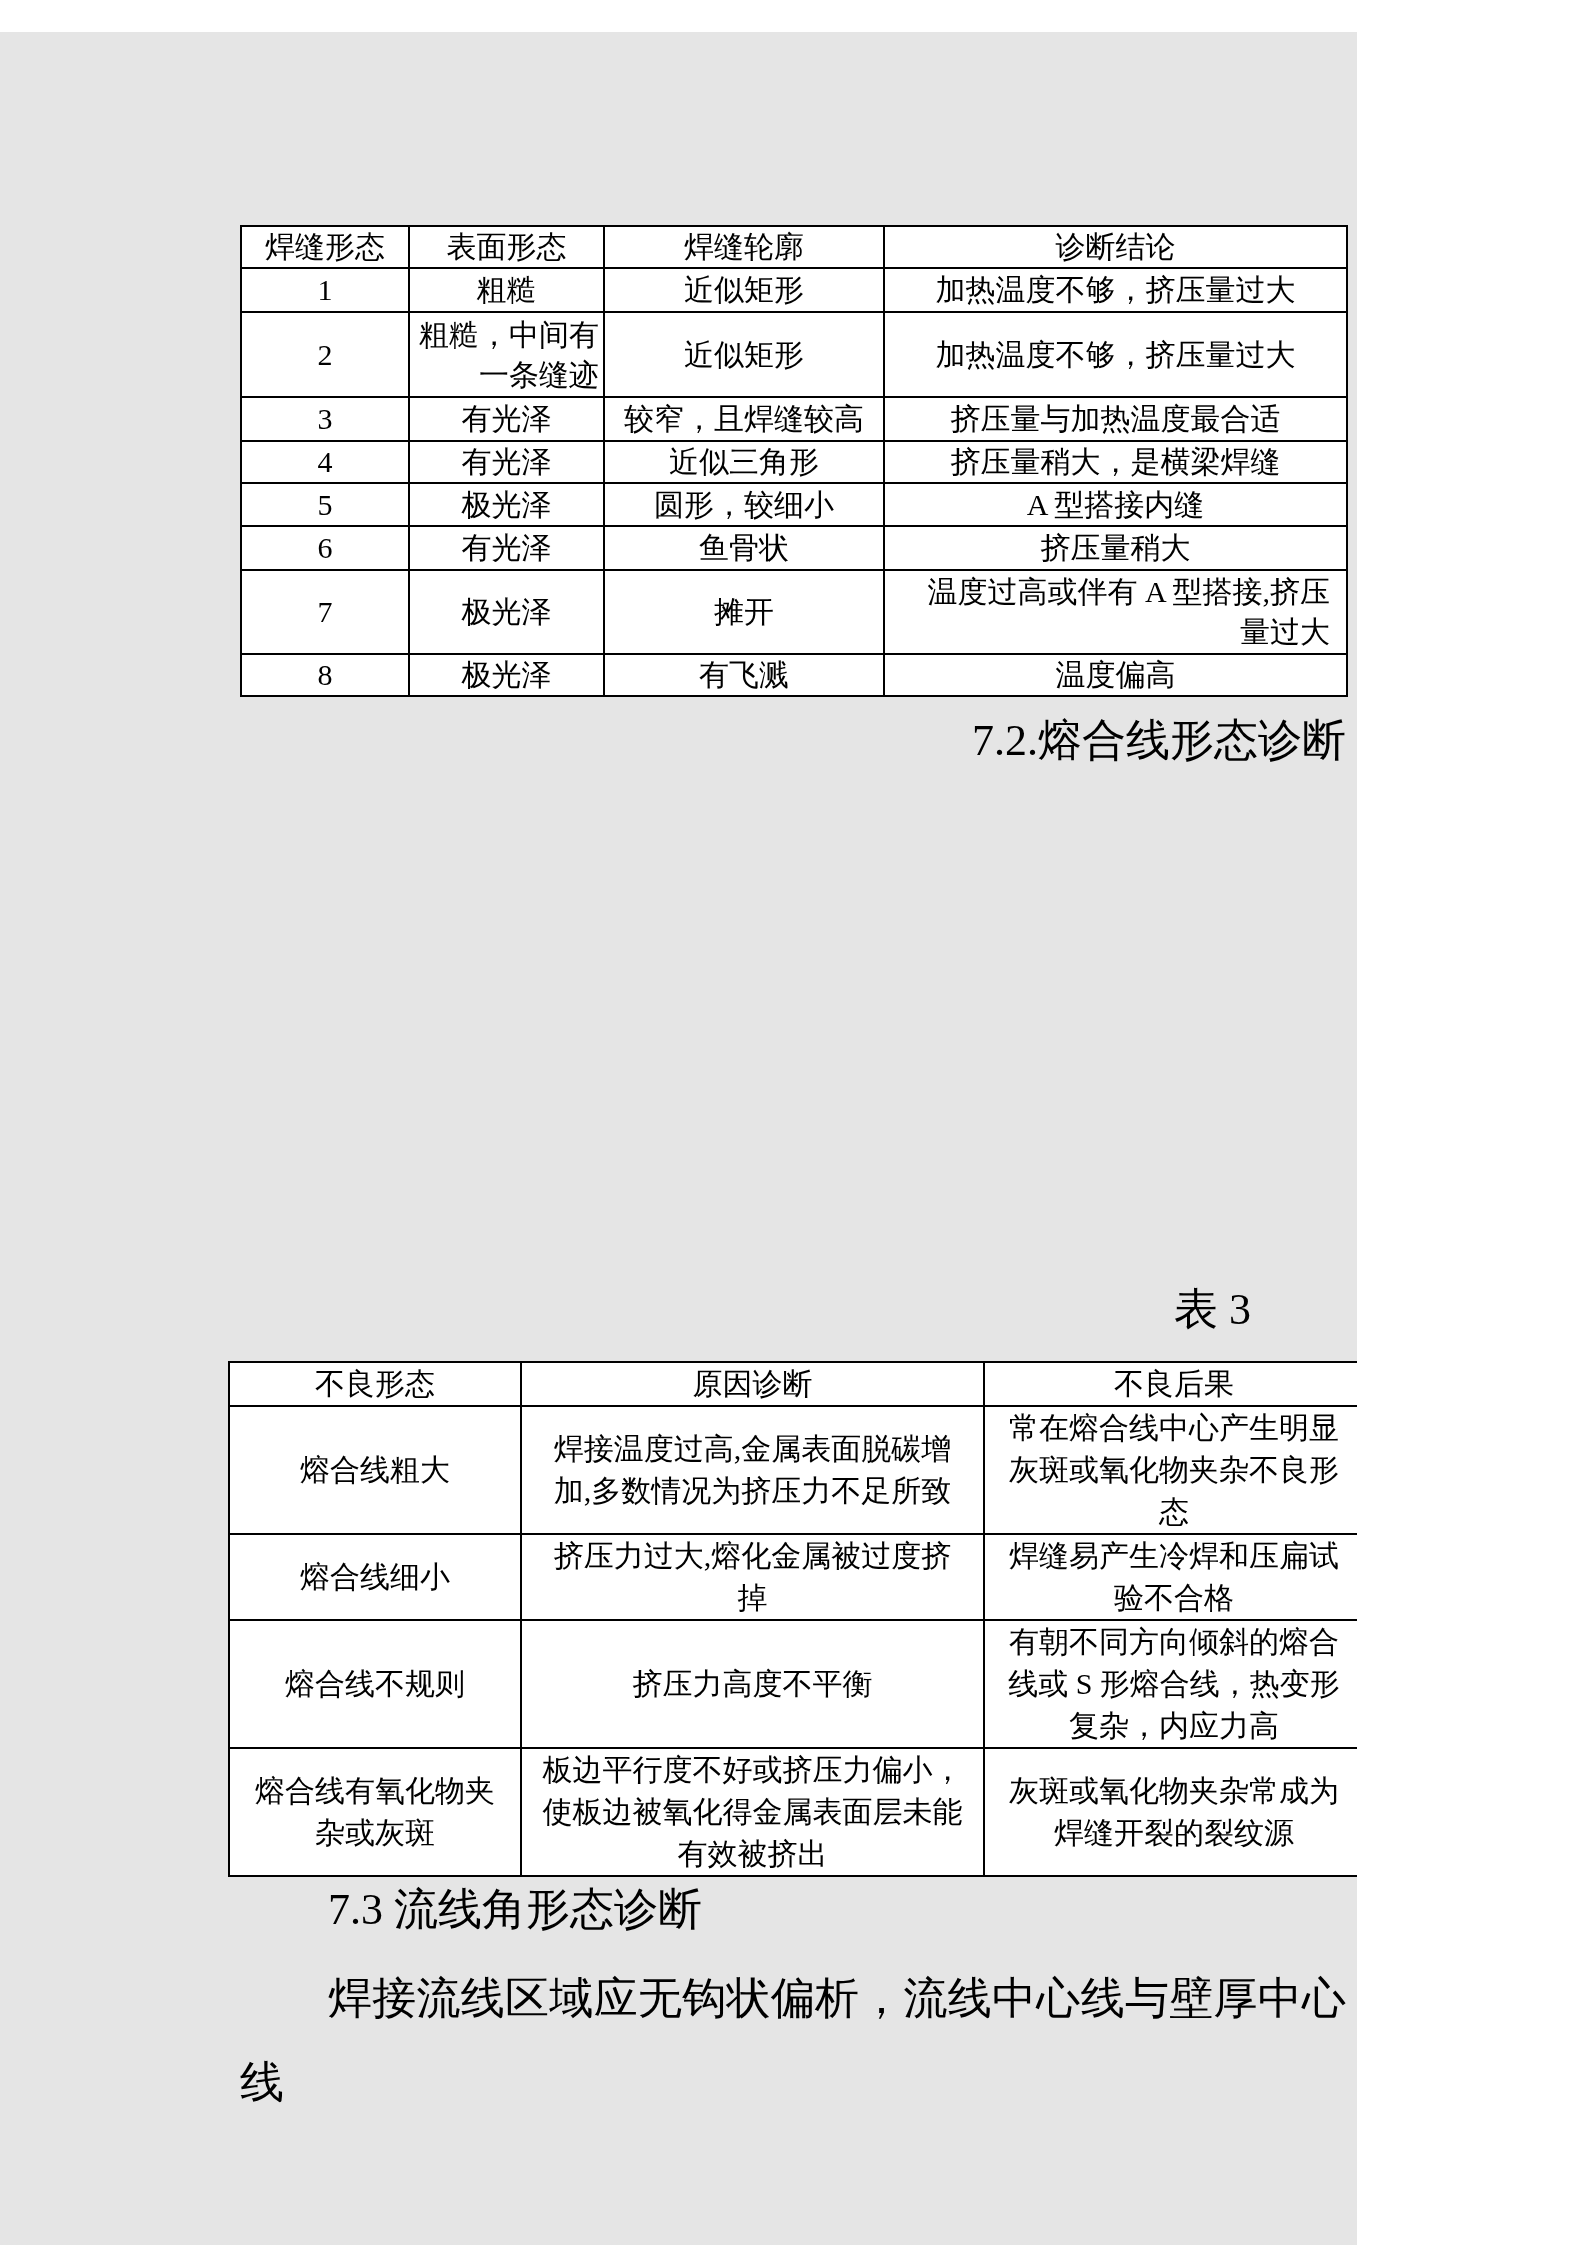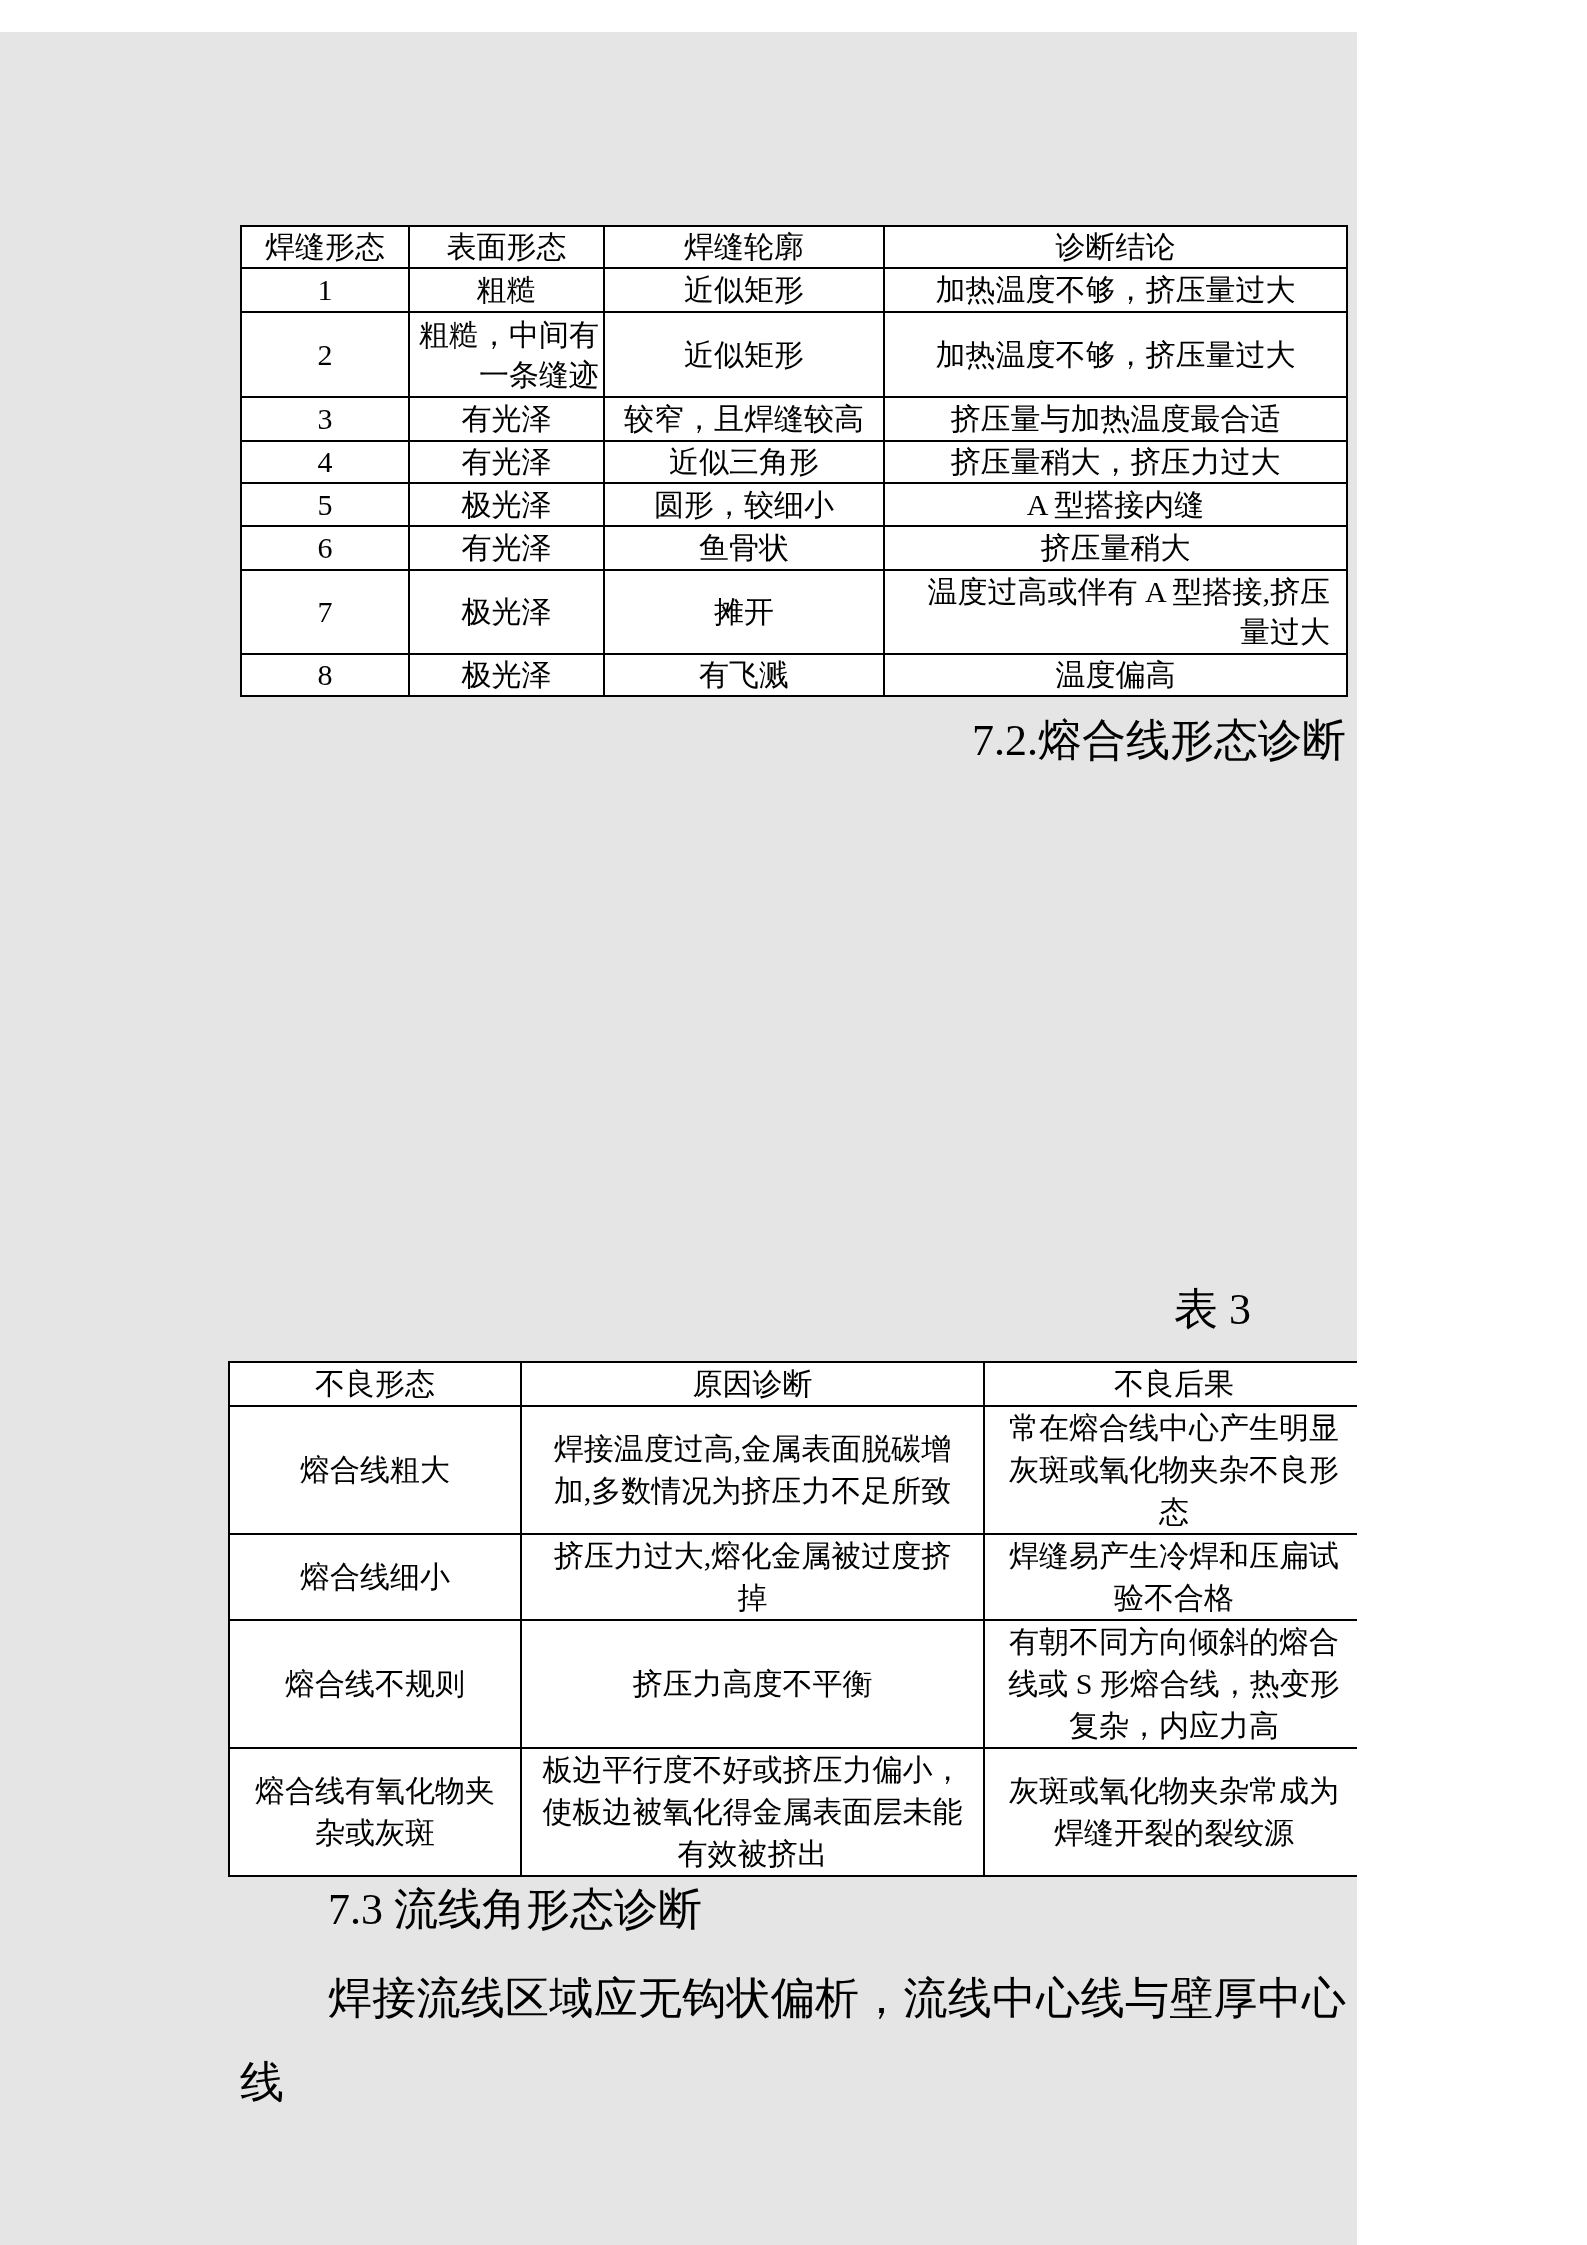--- a/index.html
+++ b/index.html
@@ -79,21 +79,21 @@
       <tr class="rh44">
         <td>3</td>
         <td>有光泽</td>
         <td>较窄，且焊缝较高</td>
         <td>挤压量与加热温度最合适</td>
       </tr>
       <tr class="rh42">
         <td>4</td>
         <td>有光泽</td>
         <td>近似三角形</td>
-        <td>挤压量稍大，挤压力过大</td>
+        <td>挤压量稍大，是横梁焊缝</td>
       </tr>
       <tr class="rh43">
         <td>5</td>
         <td>极光泽</td>
         <td>圆形，较细小</td>
         <td>A 型搭接内缝</td>
       </tr>
       <tr class="rh44">
         <td>6</td>
         <td>有光泽</td>

